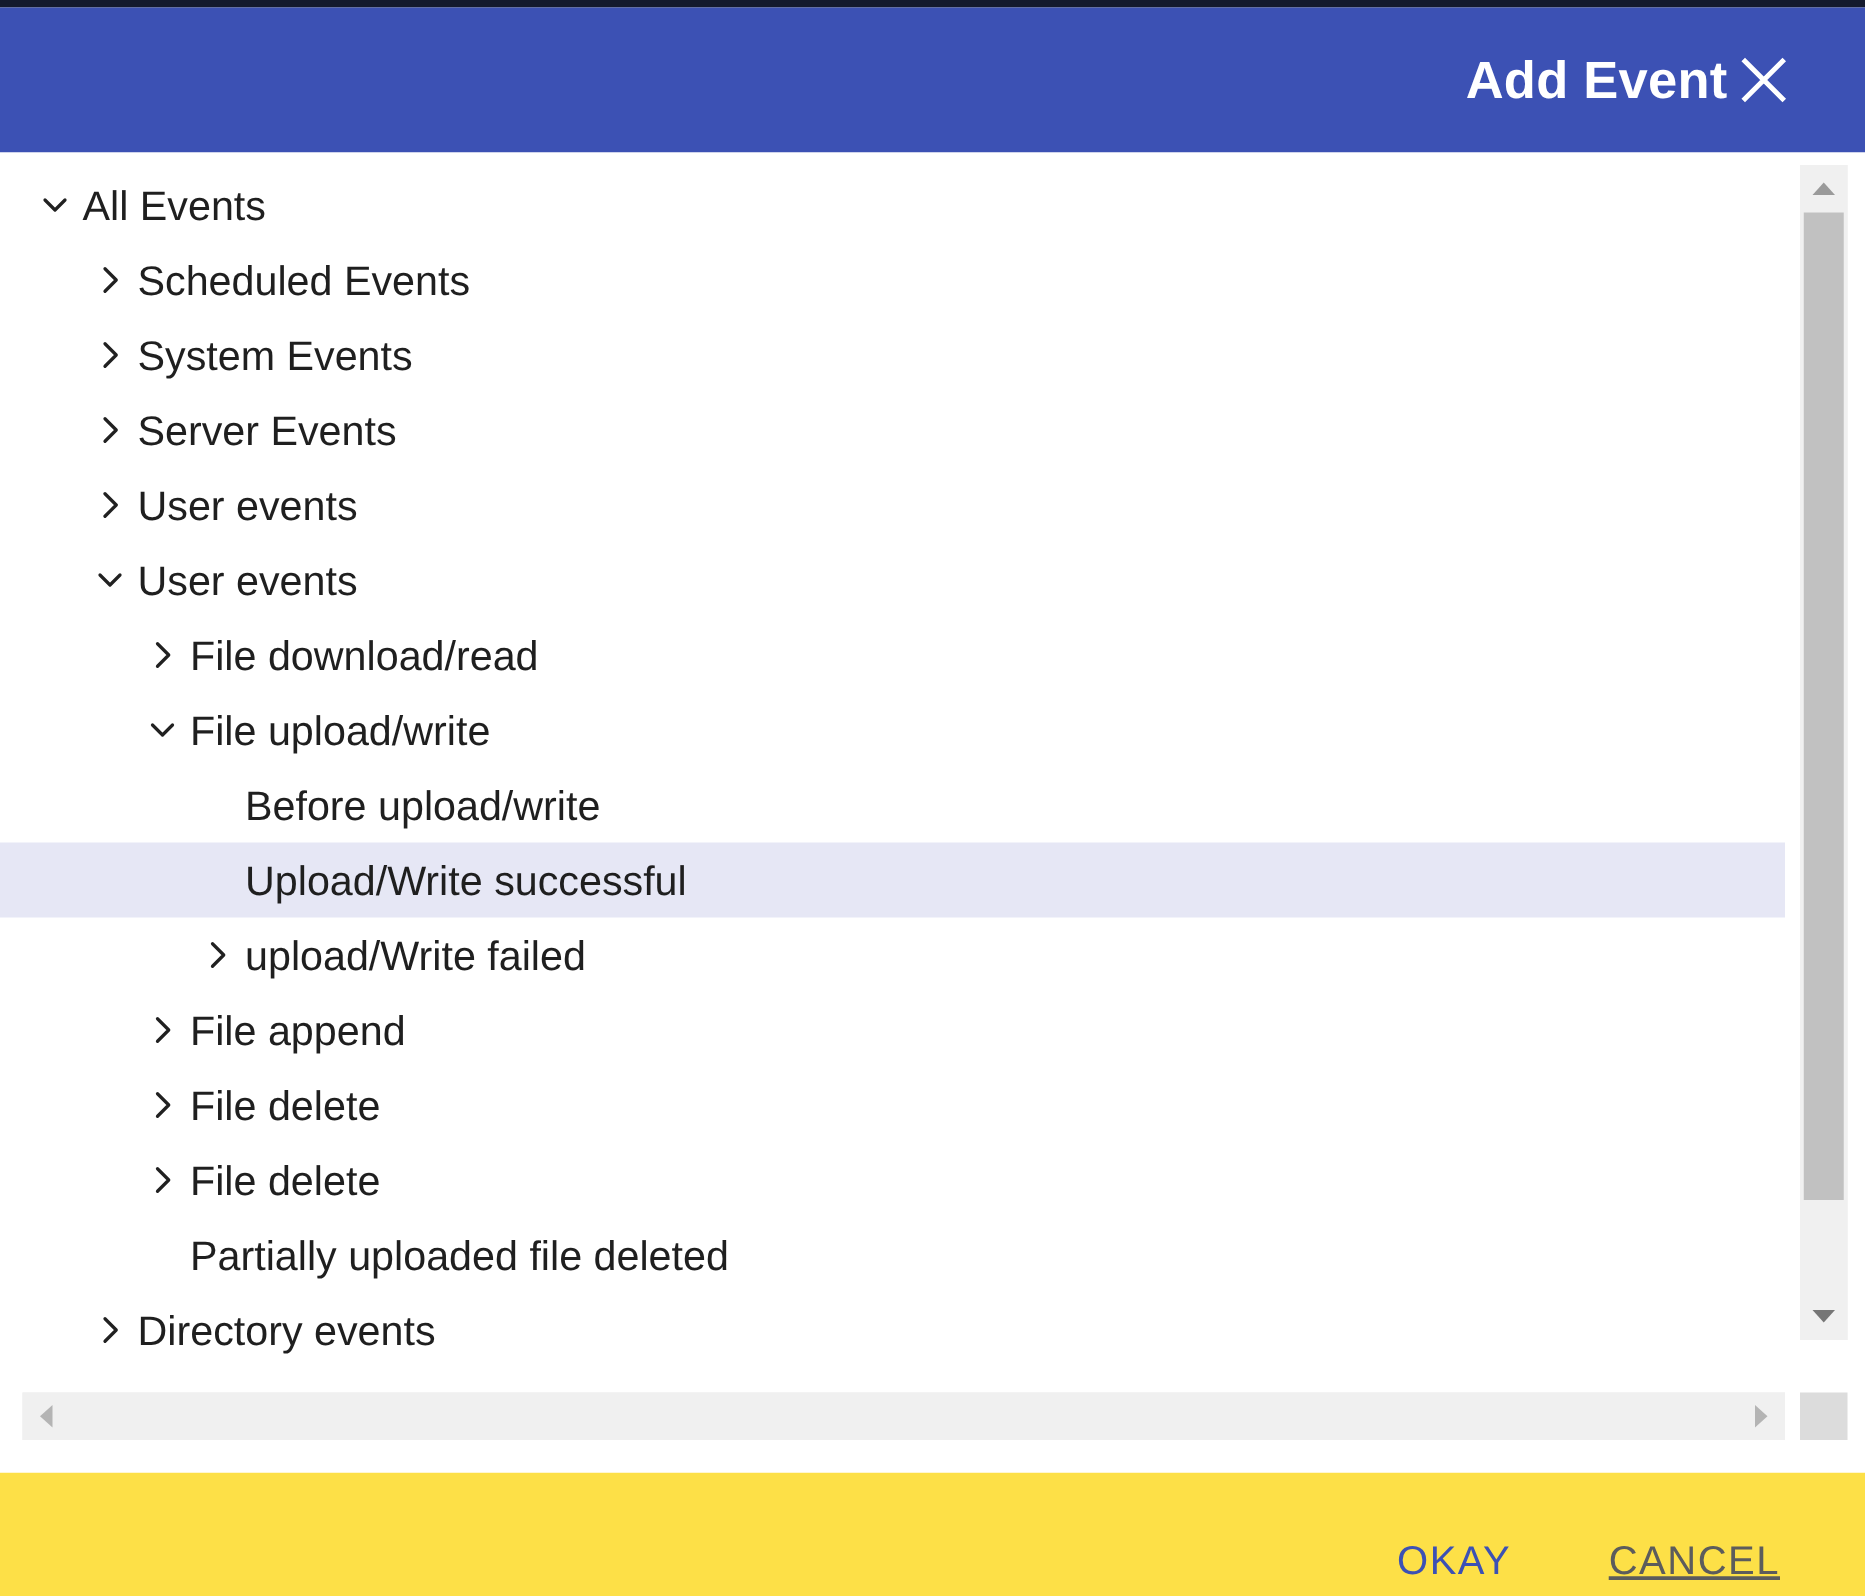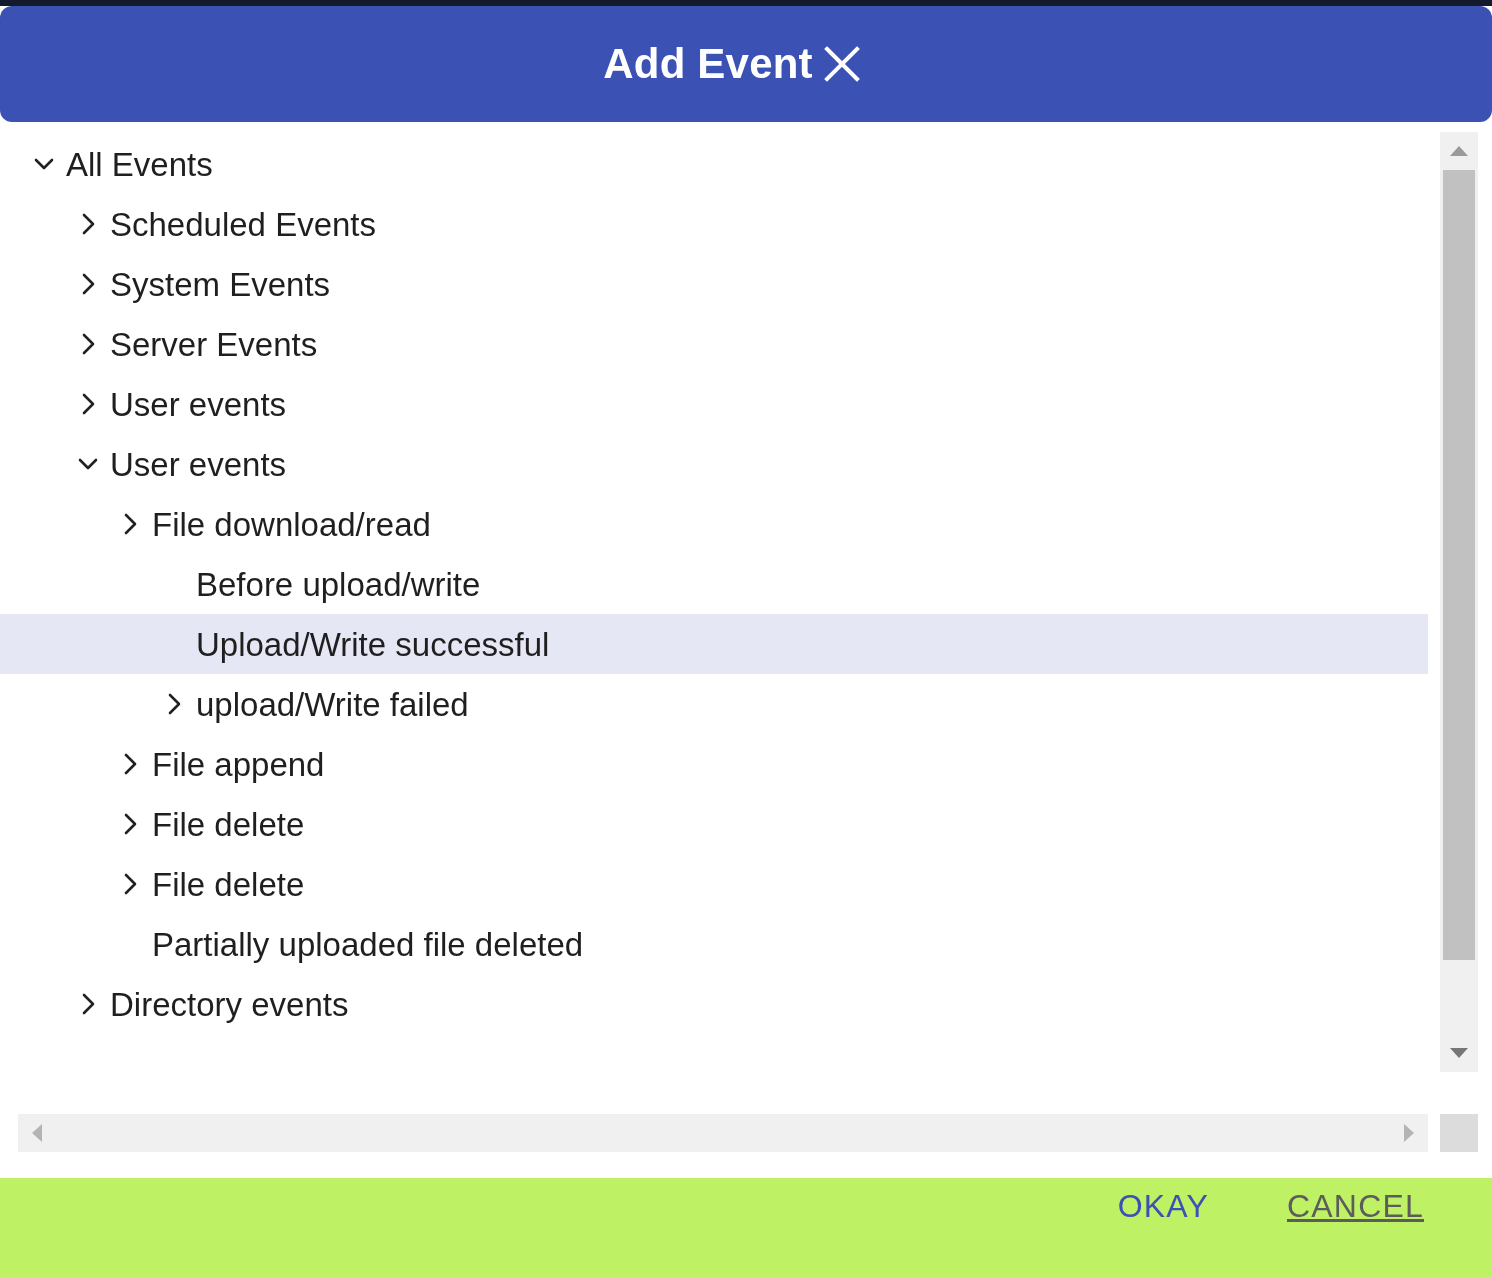--- a/index.html
+++ b/index.html
@@ -32,24 +32,23 @@
     flex: 0 0 auto;
   }
 
   
   .dialog-header {
     flex: 0 0 auto;
     height: 116px;
     background: #3c51b4;
     display: flex;
     align-items: center;
-    justify-content: center;
+    justify-content: flex-end;
     padding: 0 34px 0 34px;
     box-sizing: border-box;
-    border-radius: 12px;
   }
   .dialog-title {
     color: #ffffff;
     font-size: 42px;
     font-weight: bold;
     letter-spacing: 0.2px;
     line-height: 1;
     user-select: none;
   }
   .close-btn {
@@ -188,23 +187,23 @@
     bottom: 26px;
     width: 38px;
     height: 38px;
     background: #dcdcdc;
   }
 
   
   .dialog-footer {
     flex: 0 0 auto;
     height: 99px;
-    background: #bef264;
-    display: flex;
-    align-items: flex-start;
+    background: #fde047;
+    display: flex;
+    align-items: flex-end;
     justify-content: flex-end;
     padding-right: 46px;
     box-sizing: border-box;
   }
   .footer-btn {
     font-size: 32px;
     letter-spacing: 1.2px;
     background: none;
     border: none;
     padding: 10px 22px;
@@ -283,20 +282,28 @@
             <span class="tree-label">User events</span>
           </div>
           <div class="tree-row depth-2">
             <span class="twisty">
               <svg width="26" height="26" viewBox="0 0 26 26">
                 <path d="M9 4 L18 13 L9 22" stroke="#212121" stroke-width="2.6" fill="none" stroke-linecap="round" stroke-linejoin="round"></path>
               </svg>
             </span>
             <span class="tree-label">File download/read</span>
           </div>
+          <div class="tree-row depth-2">
+            <span class="twisty">
+              <svg width="26" height="26" viewBox="0 0 26 26">
+                <path d="M5 9 L13 17 L21 9" stroke="#212121" stroke-width="2.6" fill="none" stroke-linecap="round" stroke-linejoin="round"></path>
+              </svg>
+            </span>
+            <span class="tree-label">File upload/write</span>
+          </div>
           <div class="tree-row depth-3">
             <span class="twisty empty"></span>
             <span class="tree-label">Before upload/write</span>
           </div>
           <div class="tree-row depth-3 selected">
             <span class="twisty empty"></span>
             <span class="tree-label">Upload/Write successful</span>
           </div>
           <div class="tree-row depth-3">
             <span class="twisty">

